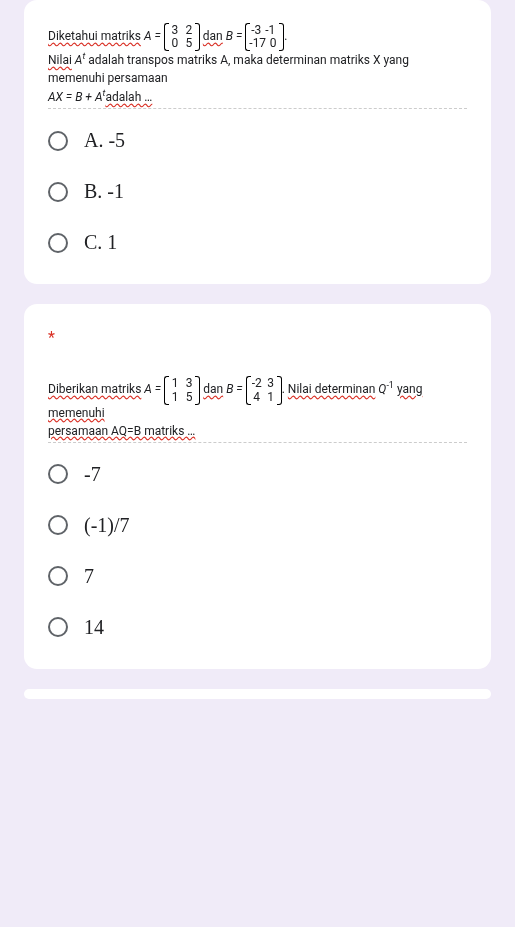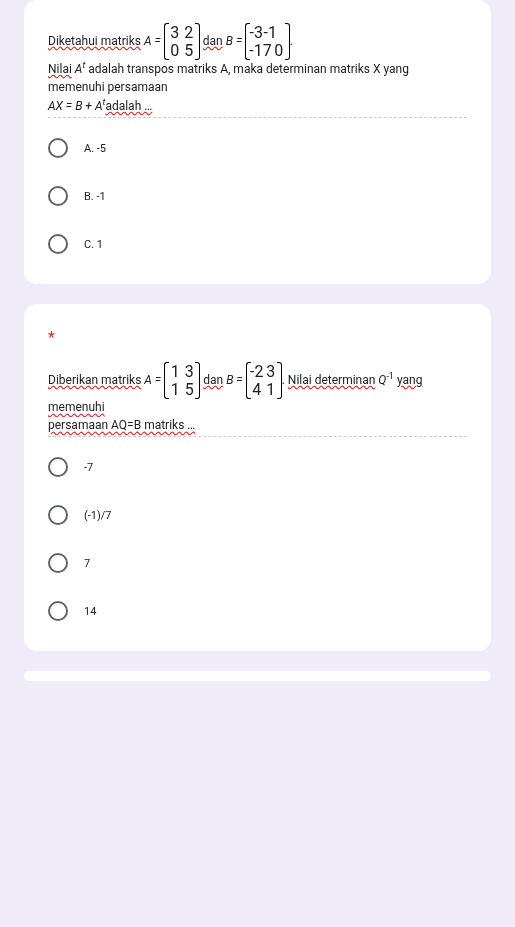--- a/index.html
+++ b/index.html
@@ -25,21 +25,21 @@
     }
     .underline-red {
       text-decoration: underline;
       text-decoration-color: #d93025;
       text-decoration-style: wavy;
     }
     .sup { vertical-align: super; font-size: 9px; }
     .matrix {
       display: inline-block;
       vertical-align: middle;
-      font-size: 16px;
+      font-size: 12px;
       line-height: 1.1;
       position: relative;
       padding: 0 4px;
       text-decoration: underline;
     }
     .matrix::before, .matrix::after {
       content: '';
       position: absolute;
       top: -1px;
       bottom: -1px;
@@ -59,22 +59,23 @@
       cursor: pointer;
     }
     .radio {
       width: 20px;
       height: 20px;
       border: 2px solid #5f6368;
       border-radius: 50%;
       flex-shrink: 0;
     }
     .option-label {
-      font-size: 11px;
+      font-size: 20px;
       color: #202124;
+      font-family: Liberation Serif, serif;
     }
     .required {
       color: #d93025;
       font-size: 16px;
       margin-bottom: 14px;
       display: block;
     }
     .italic { font-style: italic; }
   </style>
 </head>
@@ -114,21 +115,21 @@
     <div class="option">
       <div class="radio"></div>
       <span class="option-label">C. 1</span>
     </div>
   </div>
 </div>
 
 <div class="card">
   <span class="required">*</span>
 
-  <div class="question-text" style="margin-top:16px;">
+  <div class="question-text" style="margin-top:30px;">
     <span class="underline-red">Diberikan matriks</span>
     <span class="italic">A =</span>
     <span class="matrix">
       <span class="mr"><span class="mc">1</span><span class="mc">3</span></span>
       <span class="mr"><span class="mc">1</span><span class="mc">5</span></span>
     </span>
     <span class="underline-red">dan</span>
     <span class="italic">B =</span>
     <span class="matrix">
       <span class="mr"><span class="mc">-2</span><span class="mc">3</span></span>

